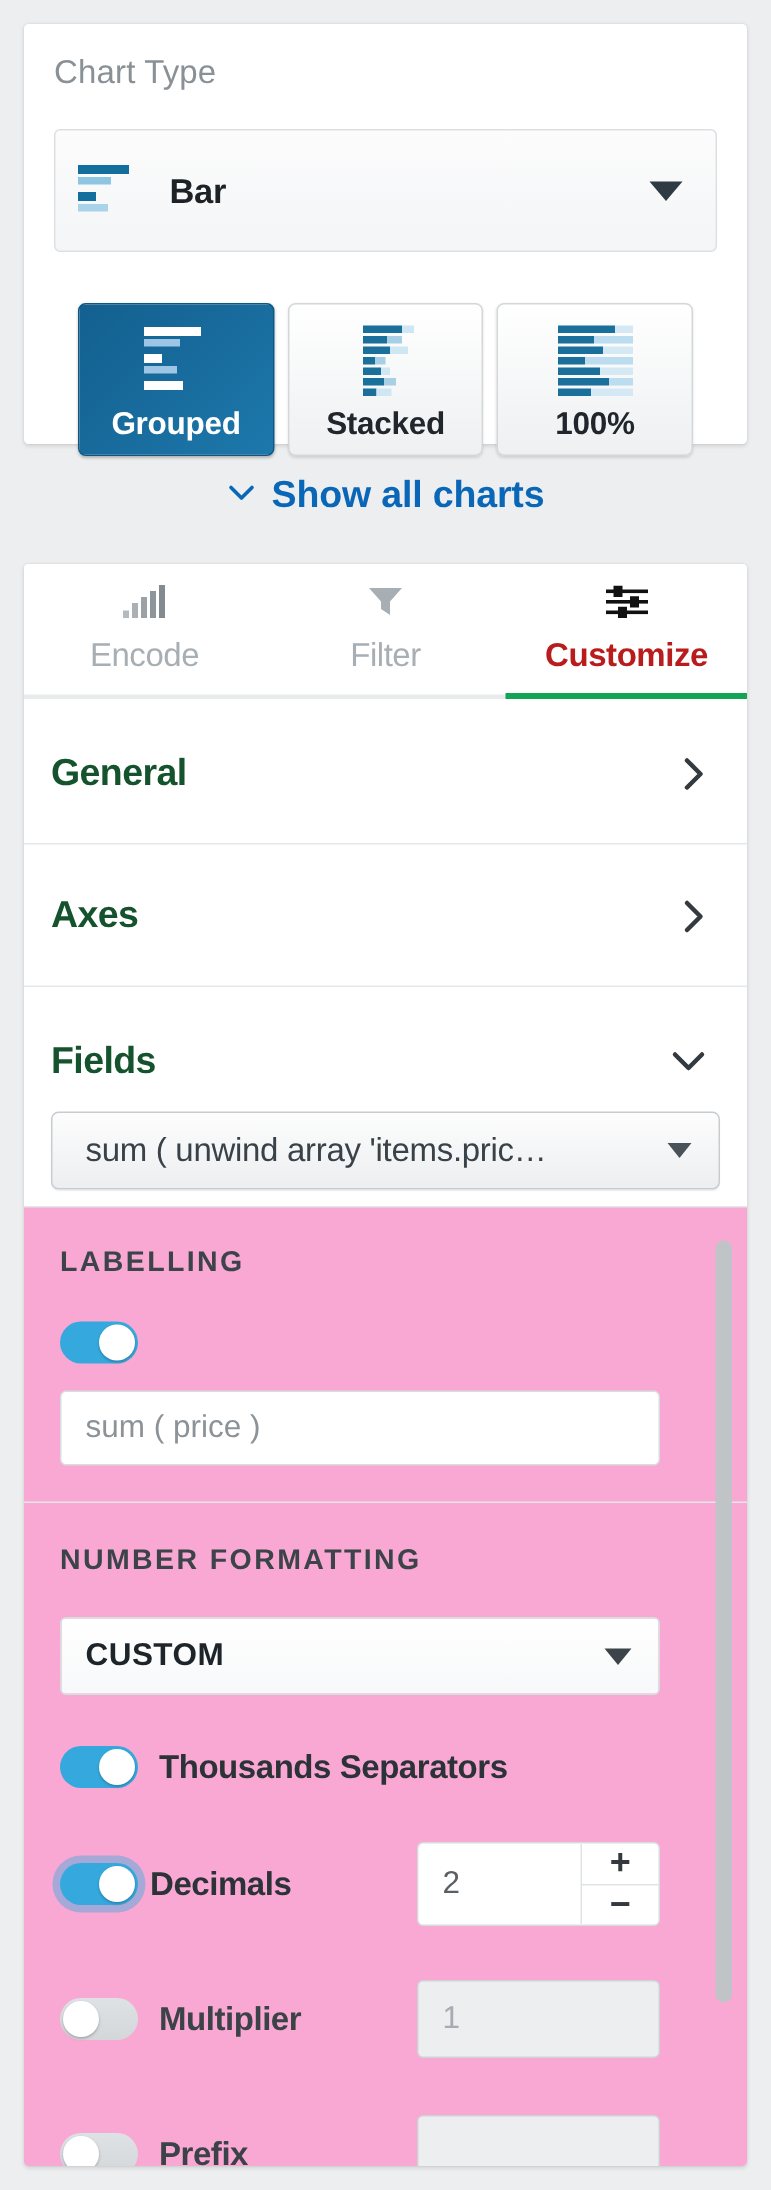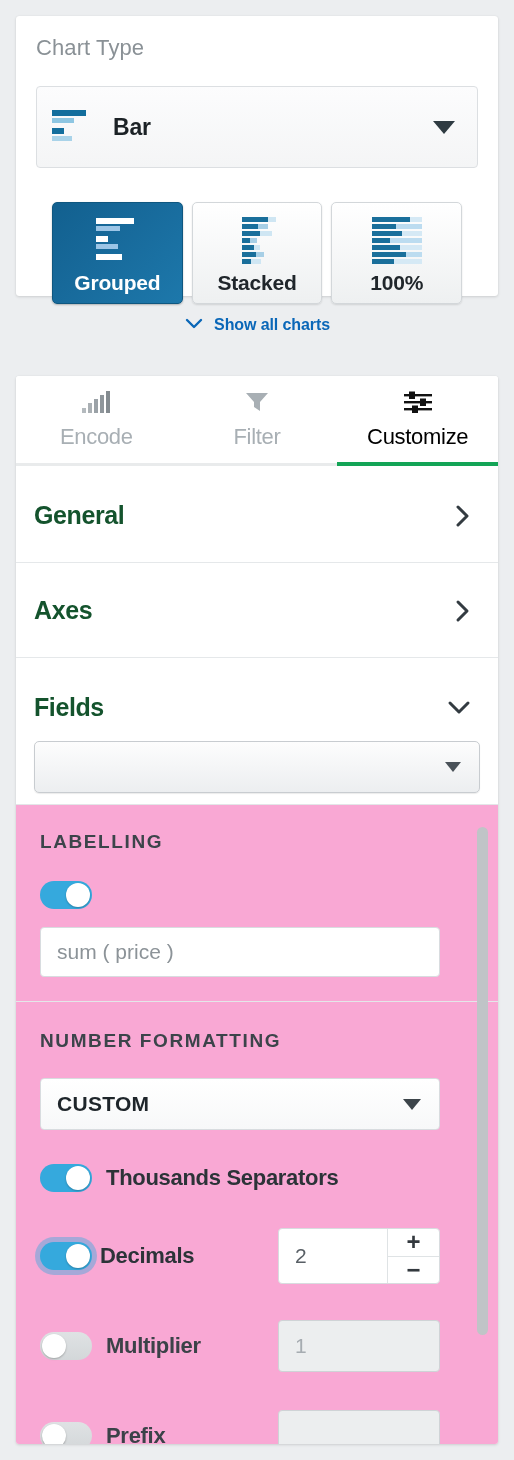--- a/index.html
+++ b/index.html
@@ -108,21 +108,21 @@
   .variant.idle .vlabel { color: #20262b; }
 
   .show-all {
     position: absolute;
     left: 0; right: 0; top: 300px;
     display: flex; align-items: center; justify-content: center;
     gap: 10px;
     cursor: pointer;
   }
   .show-all .txt {
-    font-size: 16px; font-weight: 700; color: #0a67b8; letter-spacing: -.1px;
+    font-size: 25px; font-weight: 700; color: #0a67b8; letter-spacing: -.1px;
   }
 
   
   #panel-card { top: 376px; height: 1068px; overflow: hidden; }
 
   .tabs {
     position: absolute;
     left: 0; right: 0; top: 0;
     height: 90px;
     display: flex;
@@ -132,21 +132,21 @@
   .tab {
     flex: 1;
     display: flex; flex-direction: column;
     align-items: center; justify-content: center;
     gap: 6px;
     cursor: pointer;
     position: relative;
   }
   .tab .tlabel { font-size: 22px; letter-spacing: -.3px; }
   .tab.inactive .tlabel { color: #a8afb4; font-weight: 400; }
-  .tab.active .tlabel { color: #000000; font-weight: 400; }
+  .tab.active .tlabel { color: #b91c1c; font-weight: 700; }
   .tab.active::after {
     content: "";
     position: absolute;
     left: 0; right: 0; bottom: -3px;
     height: 4px;
     background: #13a456;
   }
 
   .acc-row {
     position: absolute;
@@ -451,20 +451,21 @@
     <div class="acc-row" id="acc-fields">
       <span class="acc-title">Fields</span>
       <span class="chev">
         <svg width="28" height="20" viewBox="0 0 28 20">
           <path d="M5 6 L14 15 L23 6" stroke="#333b41" stroke-width="3" fill="none" stroke-linecap="round" stroke-linejoin="round"></path>
         </svg>
       </span>
     </div>
 
     <div class="field-select">
+      <span class="fstxt">sum ( unwind array 'items.pric…</span>
       <span class="caret-sm"></span>
     </div>
 
     <div class="scroll-area">
       <div class="scroll-inner">
 
         <div class="sub-block" style="padding: 26px 24px 24px 24px;">
           <div class="sub-head">LABELLING</div>
 
           <div class="tog-row" style="margin-top: 28px; gap: 14px;">

